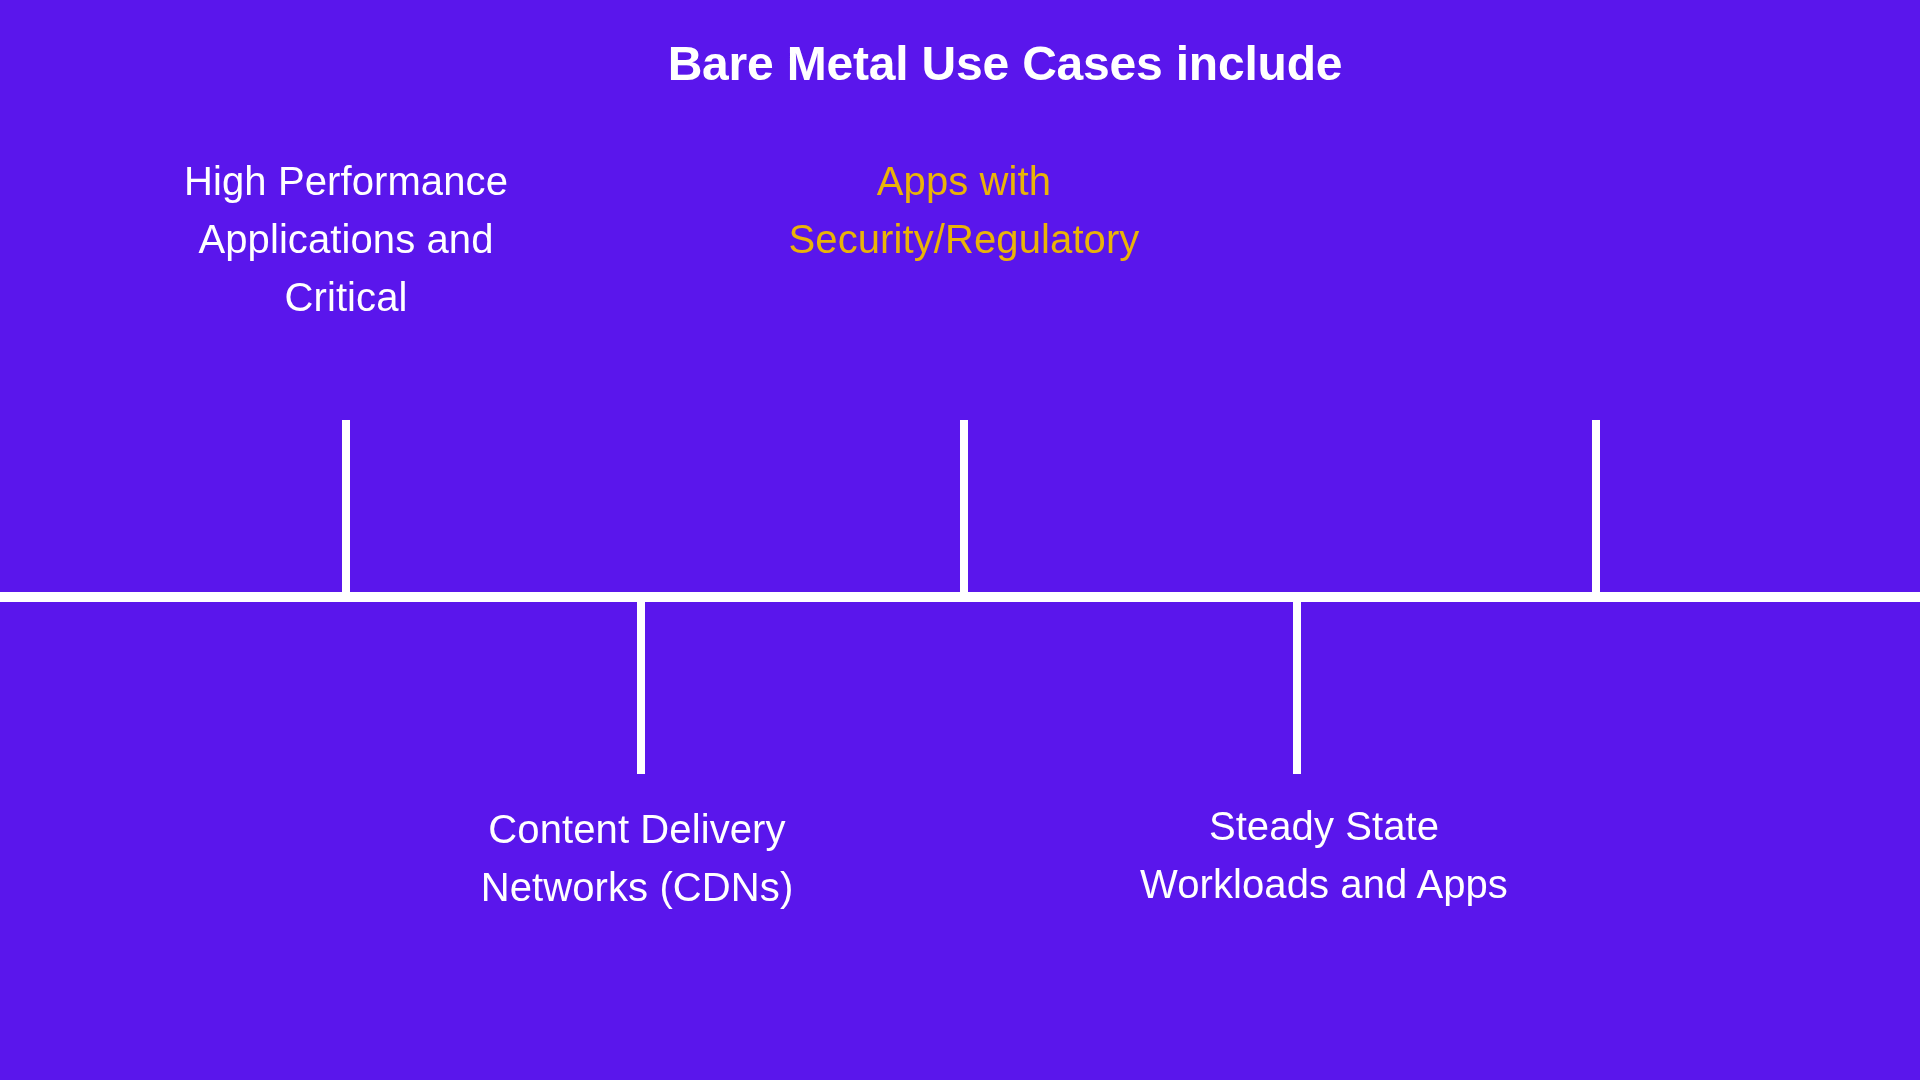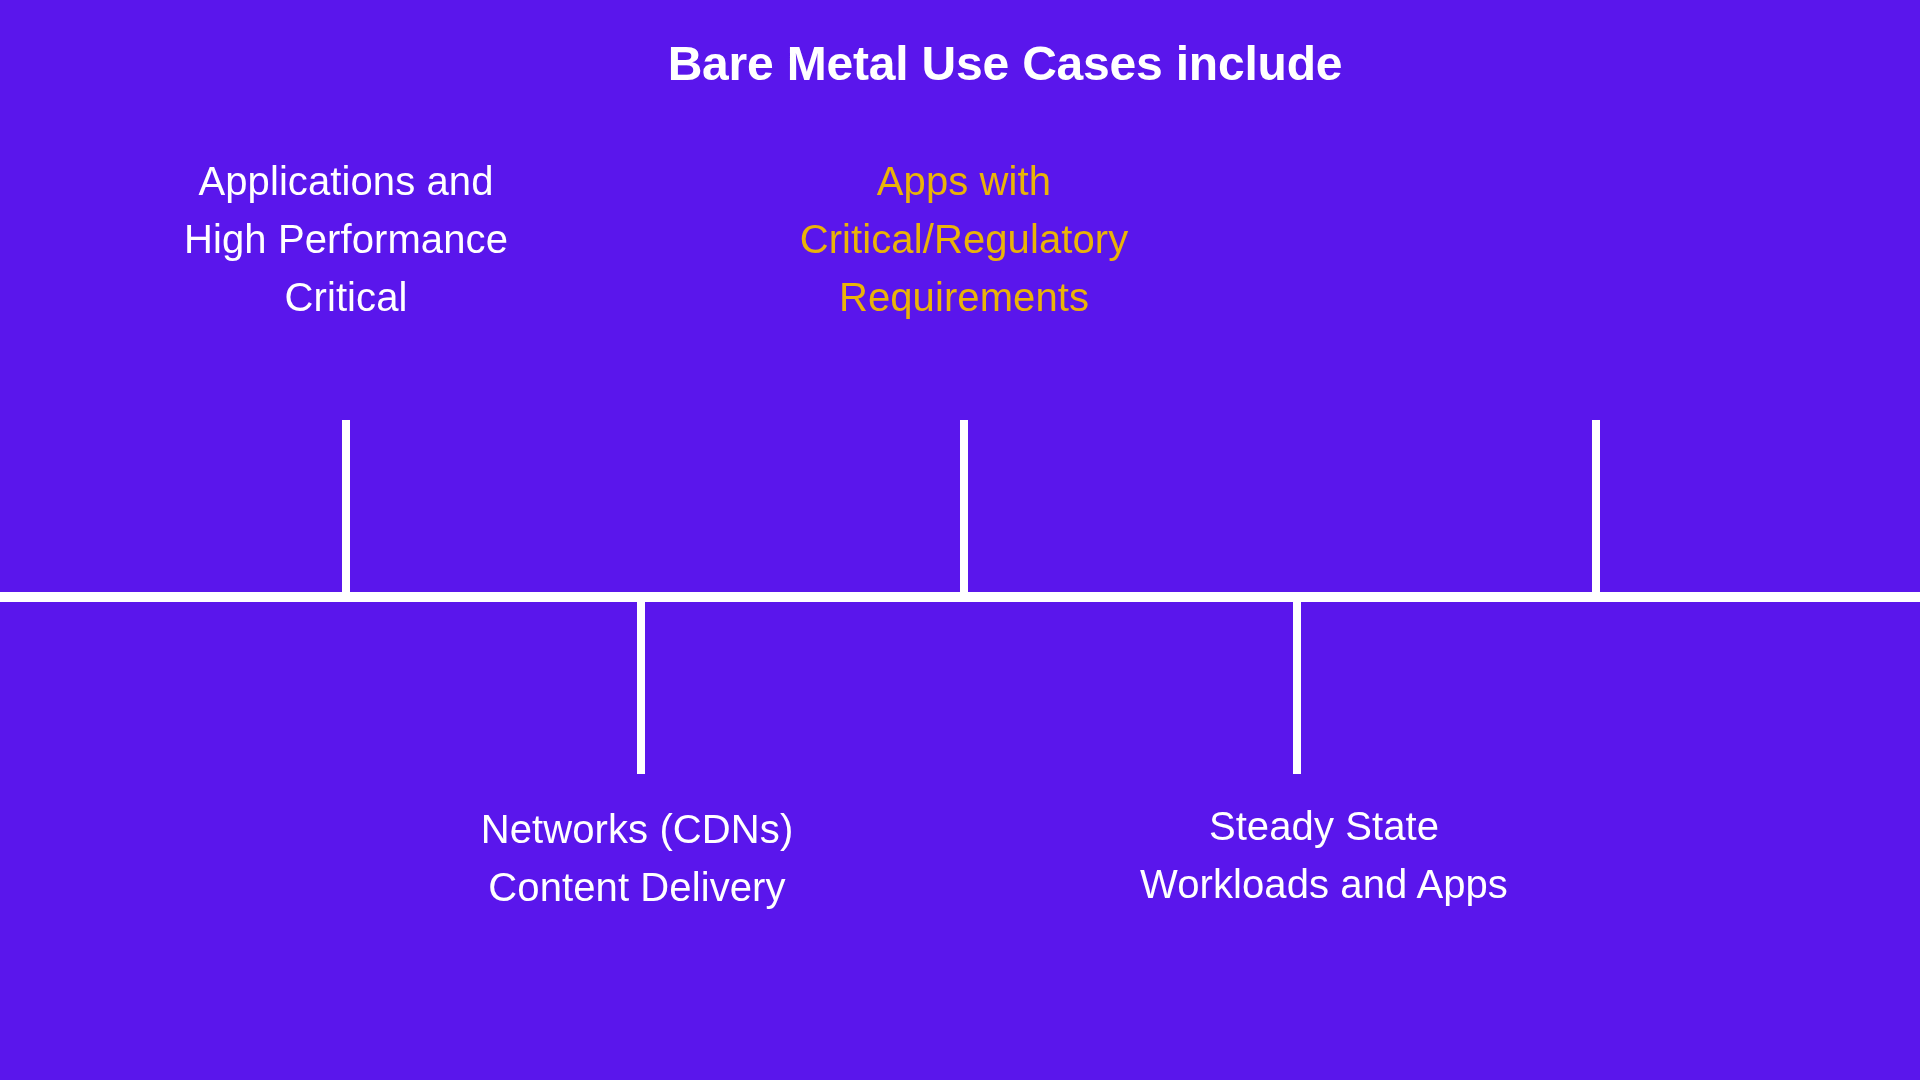--- a/index.html
+++ b/index.html
@@ -89,39 +89,38 @@
 </head>
 <body>
 
 <div class="infographic" style="background: rgb(90, 22, 236);">
 
   <div class="title" style="color: rgb(255, 255, 255);">Bare Metal Use Cases include</div>
 
   <div class="axis-line" style="background: rgb(255, 255, 255);"></div>
 
   <div class="label label-above" style="left: 46px; top: 152px; width: 600px; color: rgb(255, 255, 255);">
+    <span>High Performance</span>
     <span>Applications and</span>
-    <span>High Performance</span>
     <span>Critical</span>
   </div>
   <div class="tick tick-up" style="left: 342px; background: rgb(255, 255, 255);"></div>
 
   <div class="label label-above" style="left: 664px; top: 152px; width: 600px; color: #eab308;">
     <span>Apps with</span>
-    <span>Critical/Regulatory</span>
-    <span>Requirements</span>
+    <span>Security/Regulatory</span>
   </div>
   <div class="tick tick-up" style="left: 960px; background: rgb(255, 255, 255);"></div>
 
   <div class="tick tick-up" style="left: 1592px; background: rgb(255, 255, 255);"></div>
 
   <div class="tick tick-down" style="left: 637px; background: rgb(255, 255, 255);"></div>
   <div class="label" style="left: 337px; top: 800px; width: 600px; color: rgb(255, 255, 255);">
+    <span>Content Delivery</span>
     <span>Networks (CDNs)</span>
-    <span>Content Delivery</span>
   </div>
 
   <div class="tick tick-down" style="left: 1293px; background: rgb(255, 255, 255);"></div>
   <div class="label" style="left: 1024px; top: 797px; width: 600px; color: rgb(255, 255, 255);">
     <span>Steady State</span>
     <span>Workloads and Apps</span>
   </div>
 
 </div>
 

